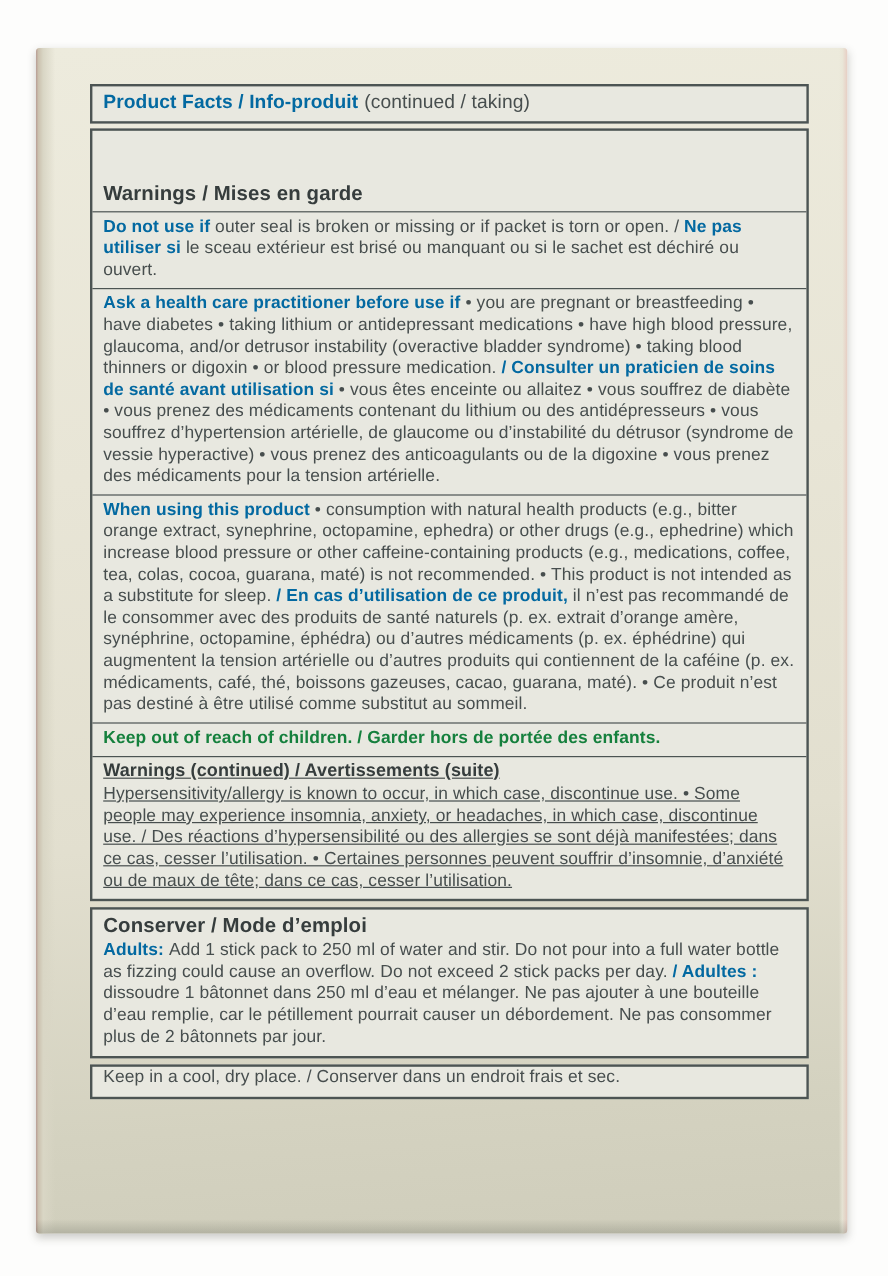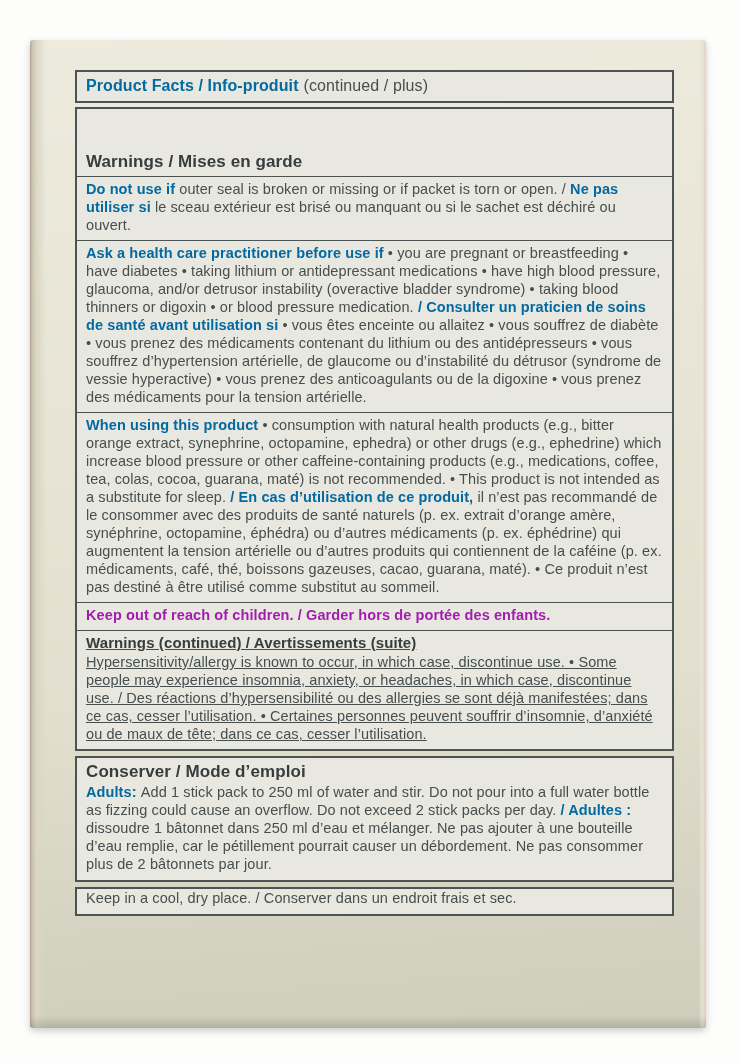--- a/index.html
+++ b/index.html
@@ -41,38 +41,38 @@
     border:2px solid #4c5453;background:#e8e8e0;box-sizing:border-box;
   }
   .b{font-weight:bold;color:#0369a1;}
   .box-header{padding:5px 9px 6px;font-size:16px;}
   .title-note{margin-left:5px;color:#474e4e;}
   .box-warnings{margin-top:4px;}
   .sec{padding:3px 9px 6px;border-bottom:1.5px solid #4c5453;}
   .sec:last-child{border-bottom:none;text-decoration:underline;}
   .sec-heading{font-size:17px;font-weight:bold;color:#363d3d;padding:4px 9px 5px;margin-top:40px;}
   .subhead{display:block;font-size:15px;font-weight:bold;color:#363d3d;margin-bottom:1px;}
-  .keep-out{font-weight:bold;color:#a21caf;}
+  .keep-out{font-weight:bold;color:#15803d;}
   .box-directions,.box-other{margin-top:5px;}
   .inner-heading{font-size:17px;font-weight:bold;color:#363d3d;padding:5px 9px 2px;}
   .inner-body{padding:0 9px 7px;}
 </style>
 </head>
 <body>
 
 <div class="carton">
   <div class="edge-left"></div>
   <div class="edge-right"></div>
   <div class="edge-bottom"></div>
 </div>
 
 <div class="label">
 
   <div class="pbox box-header">
-    <span class="b">Product Facts / Info-produit</span><span class="title-note">(continued / plus)</span>
+    <span class="b">Product Facts / Info-produit</span><span class="title-note">(continued / taking)</span>
   </div>
 
   <div class="pbox box-warnings">
     <div class="sec sec-heading">Warnings / Mises en garde</div>
 
     <div class="sec">
       <span class="b">Do not use if </span><span>outer seal is broken or missing or if packet is torn or open. / </span><span class="b">Ne pas utiliser si </span><span>le sceau extérieur est brisé ou manquant ou si le sachet est déchiré ou ouvert.</span>
     </div>
 
     <div class="sec">

